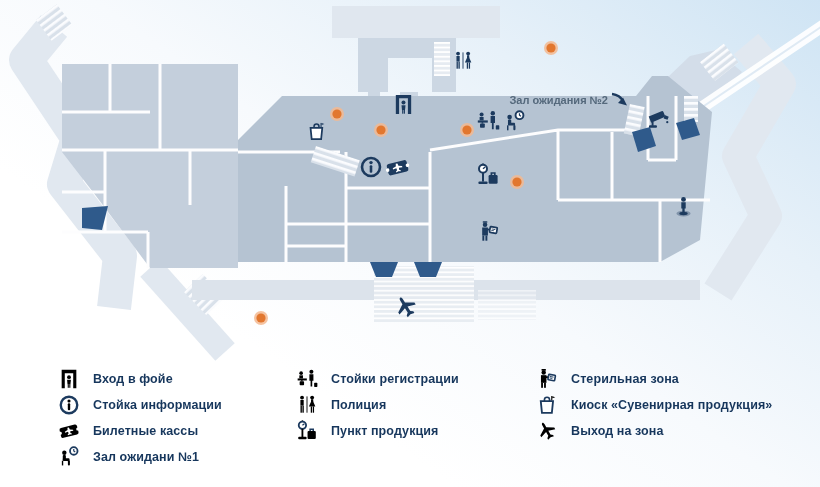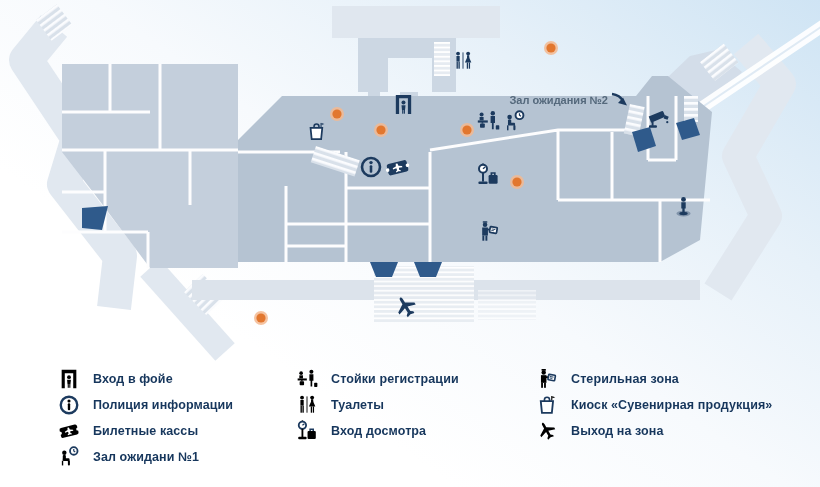--- a/index.html
+++ b/index.html
@@ -265,21 +265,21 @@
       <div class="leg-item">
         <svg class="li" viewBox="0 0 24 24">
             <use href="#sym-entrance"></use>
           </svg>
         <span>Вход в фойе</span>
       </div>
       <div class="leg-item">
         <svg class="li" viewBox="0 0 24 24">
             <use href="#sym-info"></use>
           </svg>
-        <span>Полиция информации</span>
+        <span>Стойка информации</span>
       </div>
       <div class="leg-item">
         <svg class="li" viewBox="0 0 24 24">
             <use href="#sym-tickets"></use>
           </svg>
         <span>Билетные кассы</span>
       </div>
       <div class="leg-item">
         <svg class="li" viewBox="0 0 24 24">
             <use href="#sym-waiting"></use>
@@ -292,27 +292,27 @@
       <div class="leg-item">
         <svg class="li" viewBox="0 0 24 24">
             <use href="#sym-checkin"></use>
           </svg>
         <span>Стойки регистрации</span>
       </div>
       <div class="leg-item">
         <svg class="li" viewBox="0 0 24 24">
             <use href="#sym-toilets"></use>
           </svg>
-        <span>Туалеты</span>
+        <span>Полиция</span>
       </div>
       <div class="leg-item">
         <svg class="li" viewBox="0 0 24 24">
             <use href="#sym-inspection"></use>
           </svg>
-        <span>Вход досмотра</span>
+        <span>Пункт продукция</span>
       </div>
     </div>
 
     <div class="leg-col c3">
       <div class="leg-item">
         <svg class="li" viewBox="0 0 24 24">
             <use href="#sym-sterile"></use>
           </svg>
         <span>Стерильная зона</span>
       </div>

